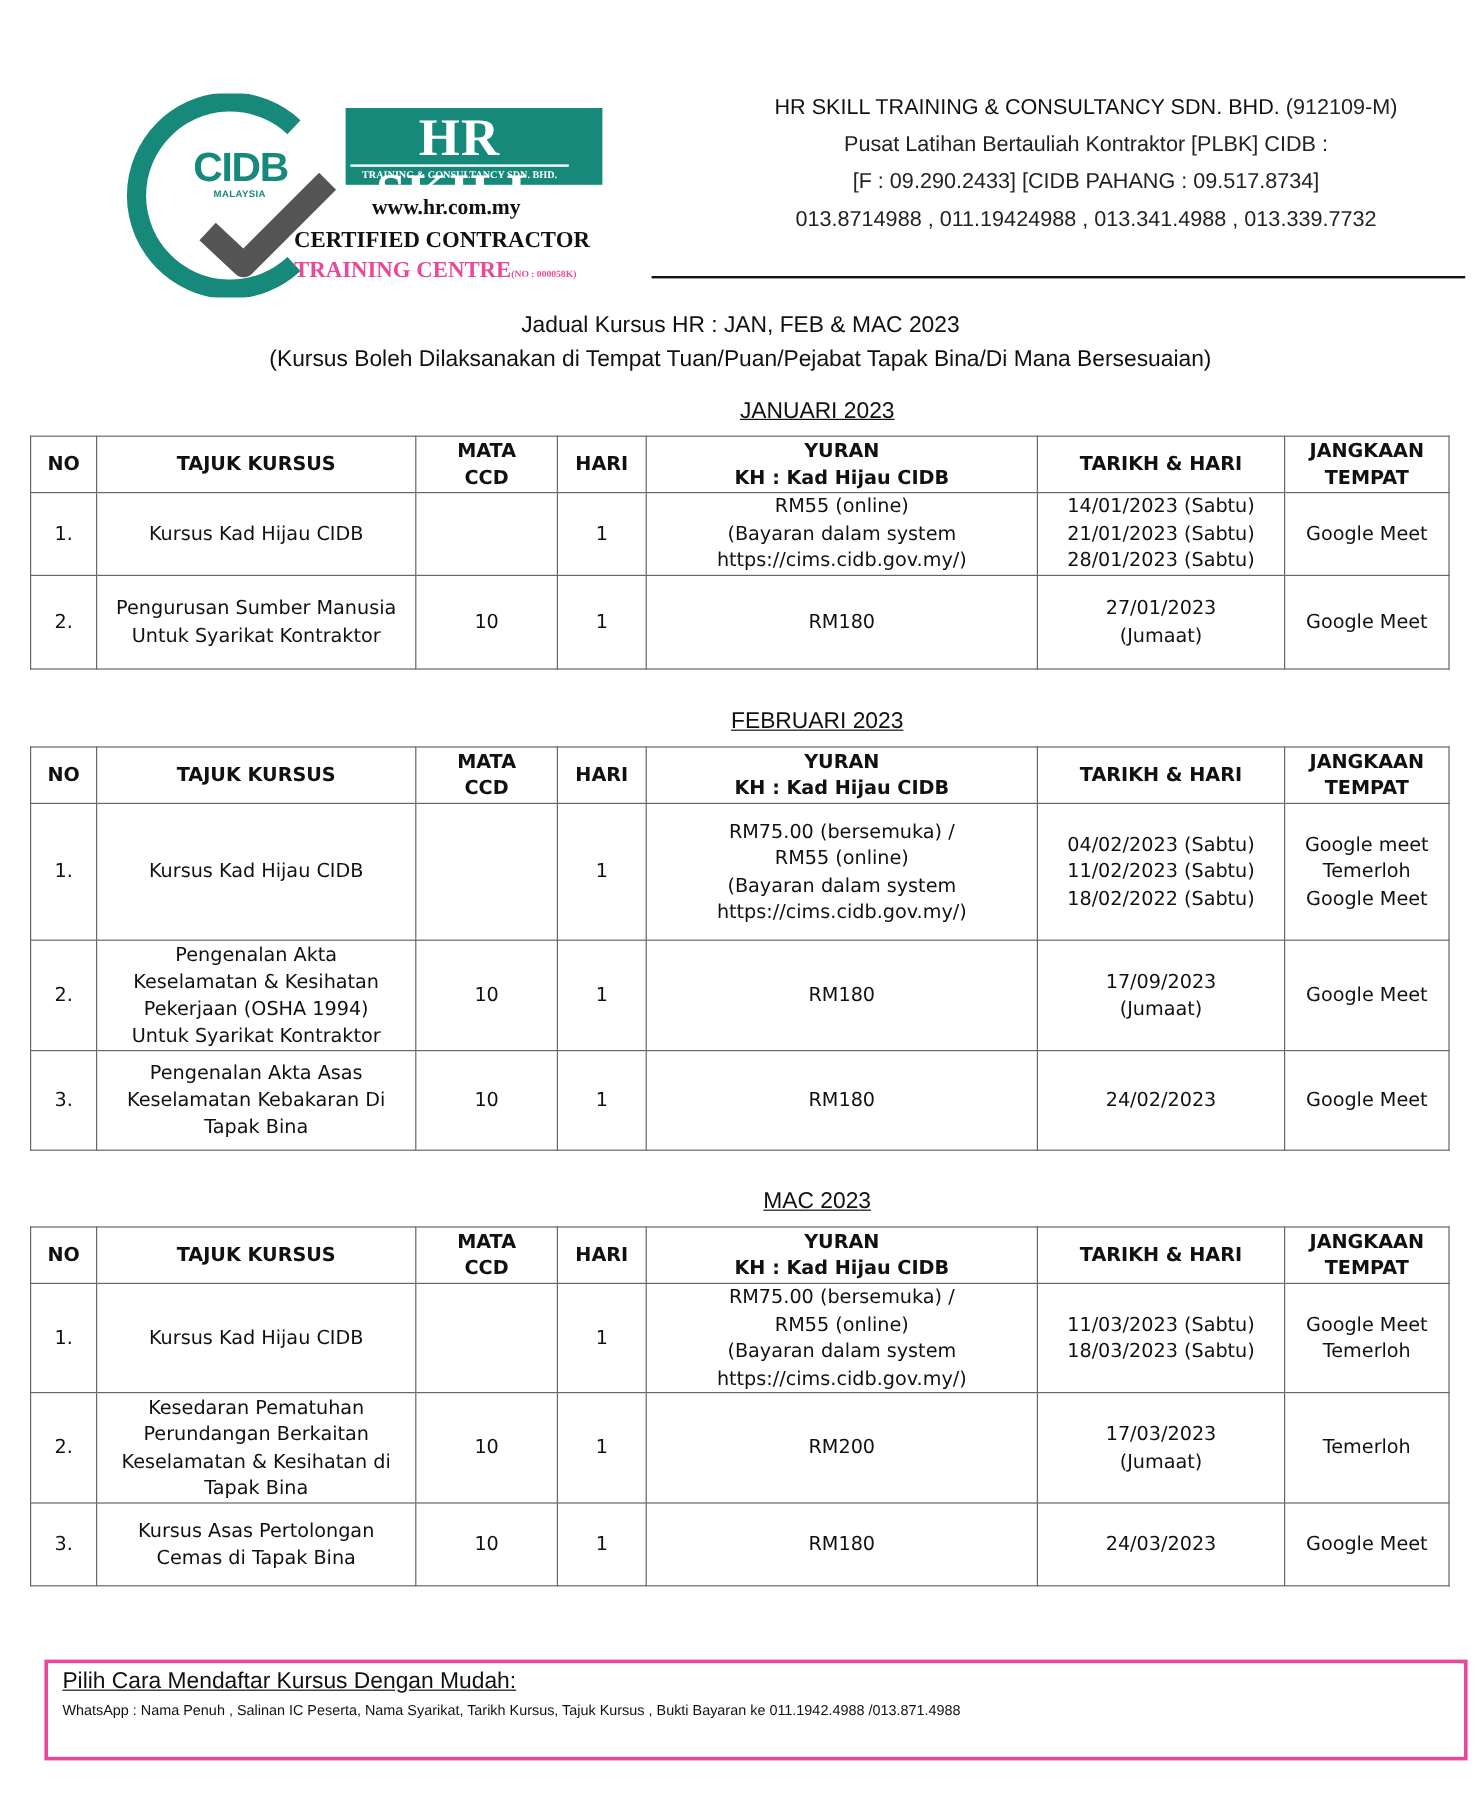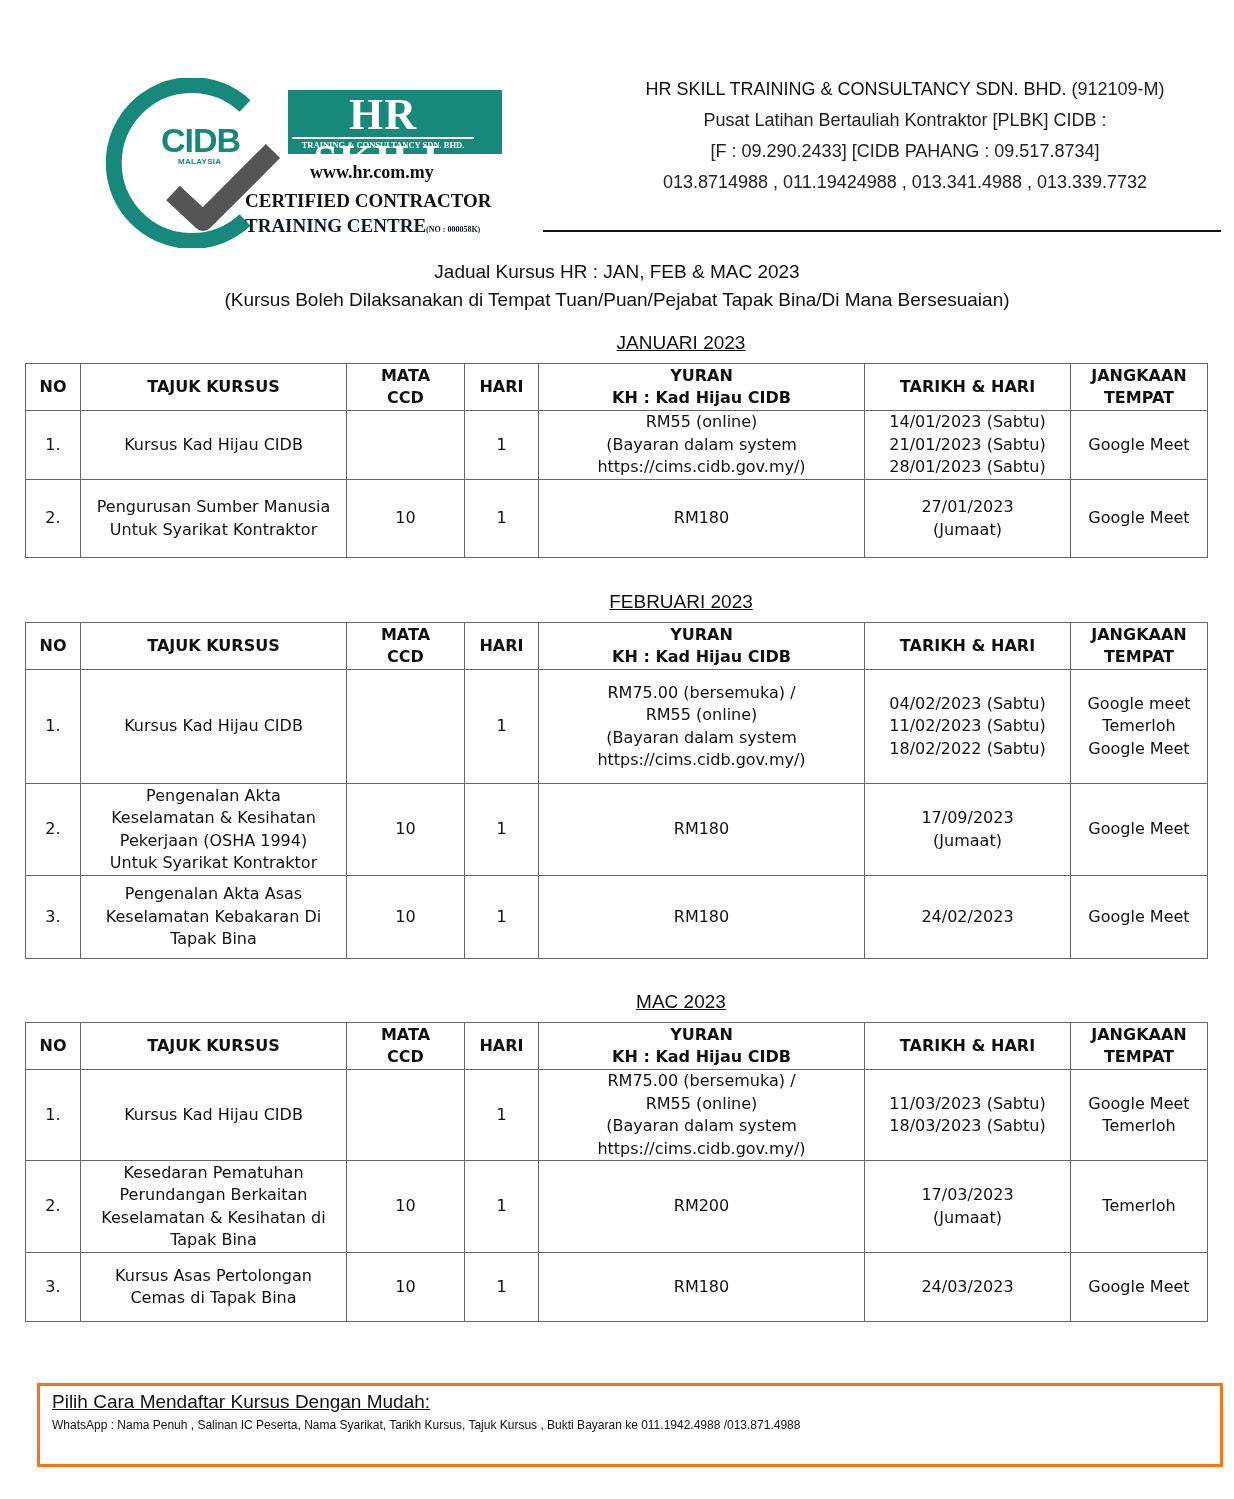--- a/index.html
+++ b/index.html
@@ -11,42 +11,42 @@
   .cidb-ring { position: absolute; left: 0; top: 0; width: 170px; height: 170px; }
   .cidb-text { position: absolute; left: 38px; top: 43px; font-family: "Liberation Sans", sans-serif; font-weight: bold; font-size: 34px; color: #17897b; letter-spacing: -1px; margin-left: 28px; }
   .cidb-sub { position: absolute; left: 83px; top: 79px; font-family: "Liberation Sans", sans-serif; font-weight: bold; font-size: 8px; color: #17897b; letter-spacing: 0.3px; }
   .check { position: absolute; left: 70px; top: 55px; width: 120px; height: 100px; }
   .hrskill-box { position: absolute; left: 193px; top: 12px; width: 214px; height: 64px; background: #17897b; }
   .hrskill-word { position: absolute; left: 0; top: 2px; width: 190px; text-align: center; font-family: "Liberation Serif", serif; font-weight: bold; font-size: 44px; color: #fff; letter-spacing: 1px; line-height: 46px; }
   .hrskill-line { position: absolute; left: 4px; top: 47px; width: 182px; height: 2px; background: #fff; }
   .hrskill-sub { position: absolute; left: 0; top: 50px; width: 190px; text-align: center; font-family: "Liberation Serif", serif; font-weight: bold; font-size: 8.5px; color: #fff; }
   .logo-web { position: absolute; left: 215px; top: 84px; font-family: "Liberation Serif", serif; font-weight: bold; font-size: 18px; color: #111; }
   .logo-cert1 { position: absolute; left: 150px; top: 112px; font-family: "Liberation Serif", serif; font-weight: bold; font-size: 19px; color: #111; }
-  .logo-cert2 { position: absolute; left: 150px; top: 137px; font-family: "Liberation Serif", serif; font-weight: bold; font-size: 19px; color: #0f172a; }
+  .logo-cert2 { position: absolute; left: 150px; top: 137px; font-family: "Liberation Serif", serif; font-weight: bold; font-size: 19px; color: #ec4899; }
   .logo-cert2 .no { font-size: 8px; }
 
   
   .info { position: absolute; left: 560px; top: 76px; width: 690px; font-family: "Liberation Sans", sans-serif; font-size: 18px; color: #222; text-align: center; }
   .info div { height: 31px; line-height: 26px; white-space: nowrap; }
   .info .co { color: #111; }
   .info a { color: #2b6cb0; text-decoration: underline; }
   .info-rule { position: absolute; left: 543px; top: 230px; width: 678px; height: 2px; background: #111; }
 
   
   .title { position: absolute; left: 0; width: 1234px; text-align: center; font-family: "Liberation Sans", sans-serif; font-size: 19px; color: #111; }
   .month { position: absolute; left: 0; width: 1362px; text-align: center; font-family: "Liberation Sans", sans-serif; font-size: 19px; color: #111; text-decoration: underline; }
 
   
   table.sched { position: absolute; left: 25px; width: 1182px; border-collapse: collapse; font-family: "DejaVu Sans", sans-serif; font-size: 16px; color: #111; table-layout: fixed; }
   table.sched th, table.sched td { border: 1.5px solid #666; text-align: center; vertical-align: middle; padding: 0 2px; line-height: 22.5px; }
   table.sched th { font-weight: bold; font-size: 16px; height: 46px; line-height: 22px; }
   table.sched td.pre { white-space: pre-line; }
 
   
-  .footer { position: absolute; left: 37px; top: 1383px; width: 1180px; height: 78px; border: 3px solid #f97316; box-sizing: content-box; font-family: "Liberation Sans", sans-serif; }
+  .footer { position: absolute; left: 37px; top: 1383px; width: 1180px; height: 78px; border: 3px solid #ec4899; box-sizing: content-box; font-family: "Liberation Sans", sans-serif; }
   .footer .ft-title { position: absolute; left: 12px; top: 5px; font-size: 19px; text-decoration: underline; color: #111; }
   .footer .ft-body { position: absolute; left: 12px; top: 32px; font-size: 12px; color: #111; white-space: nowrap; }
 </style>
 </head>
 <body>
 
 <div class="page">
 
   <div class="logo">
     <svg class="cidb-ring" viewBox="0 0 170 170">

